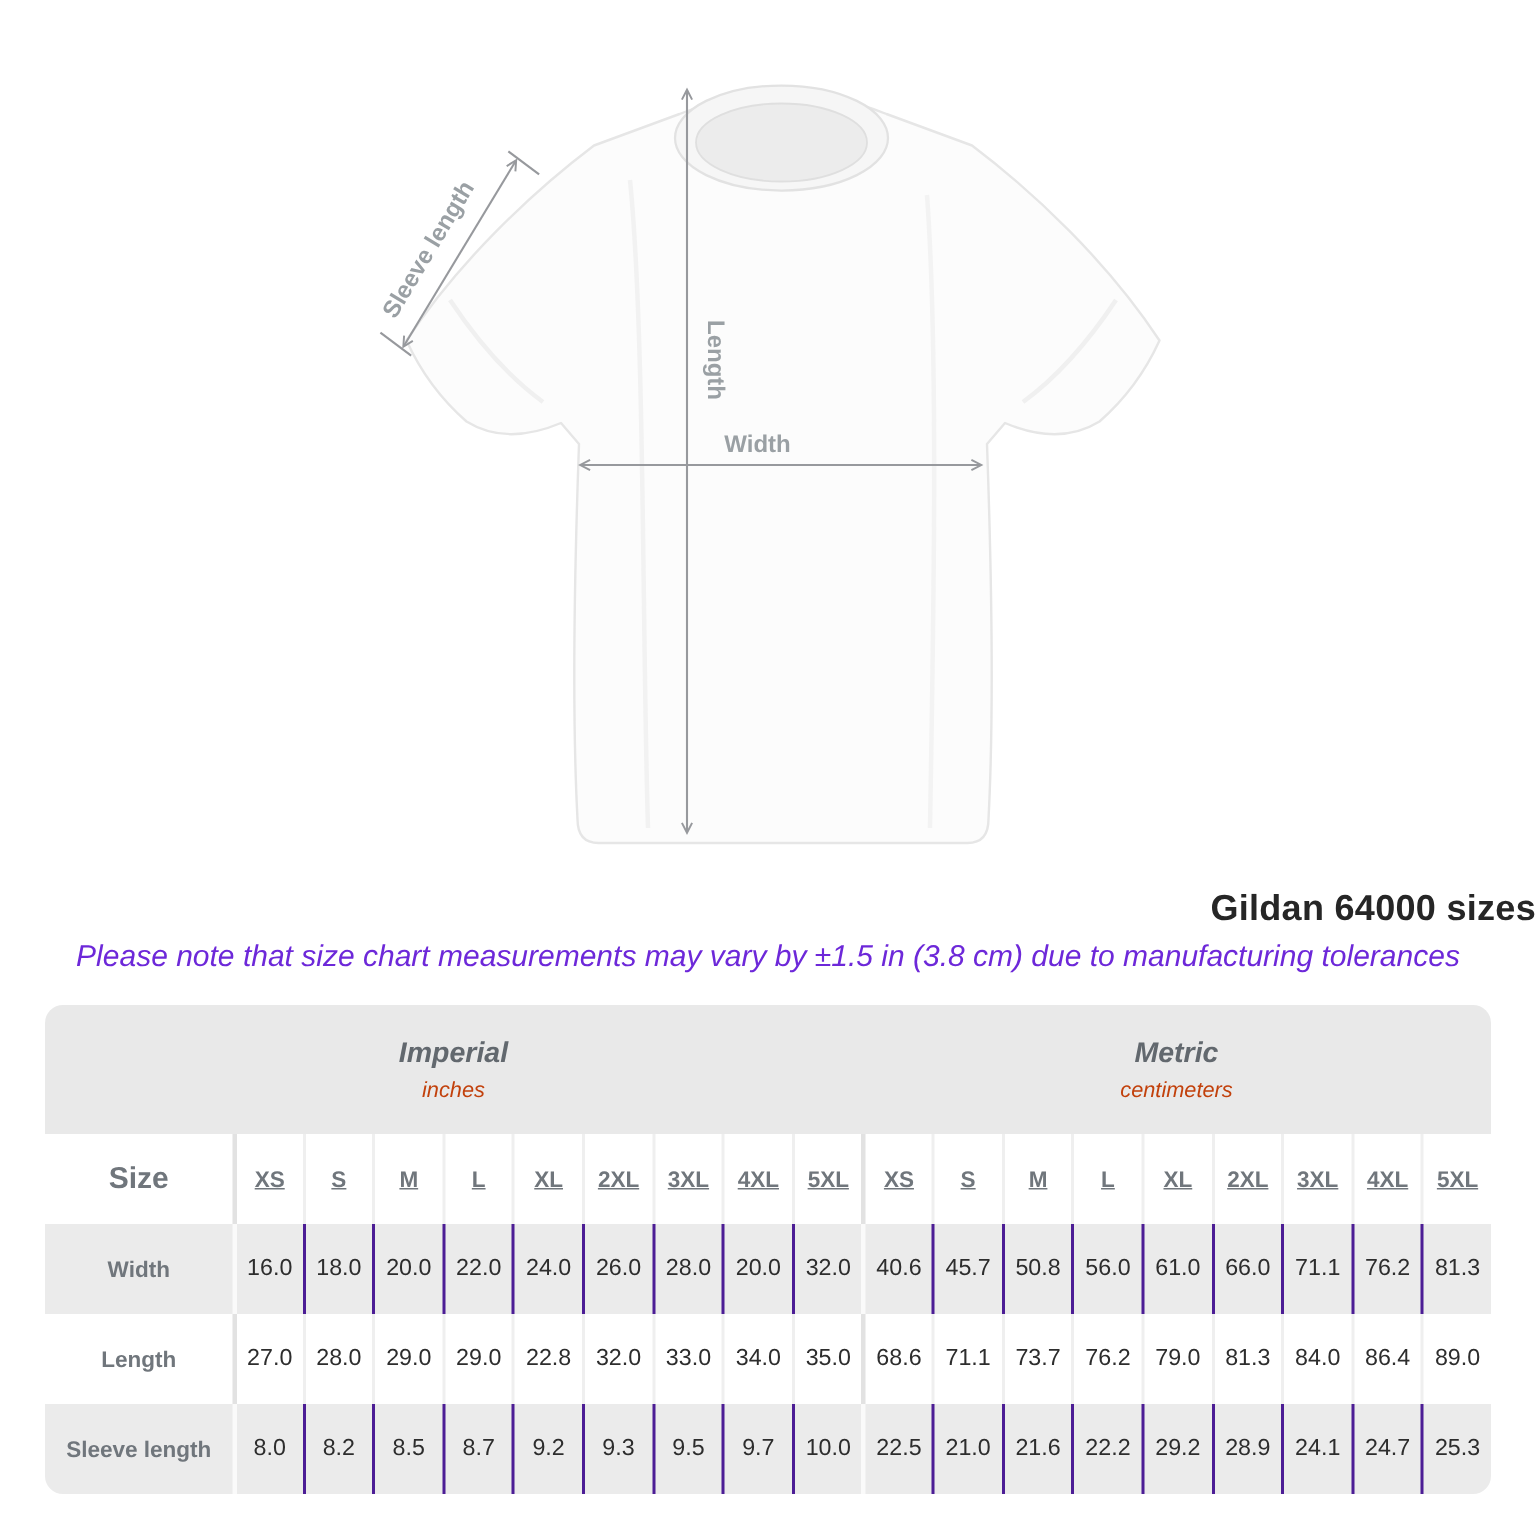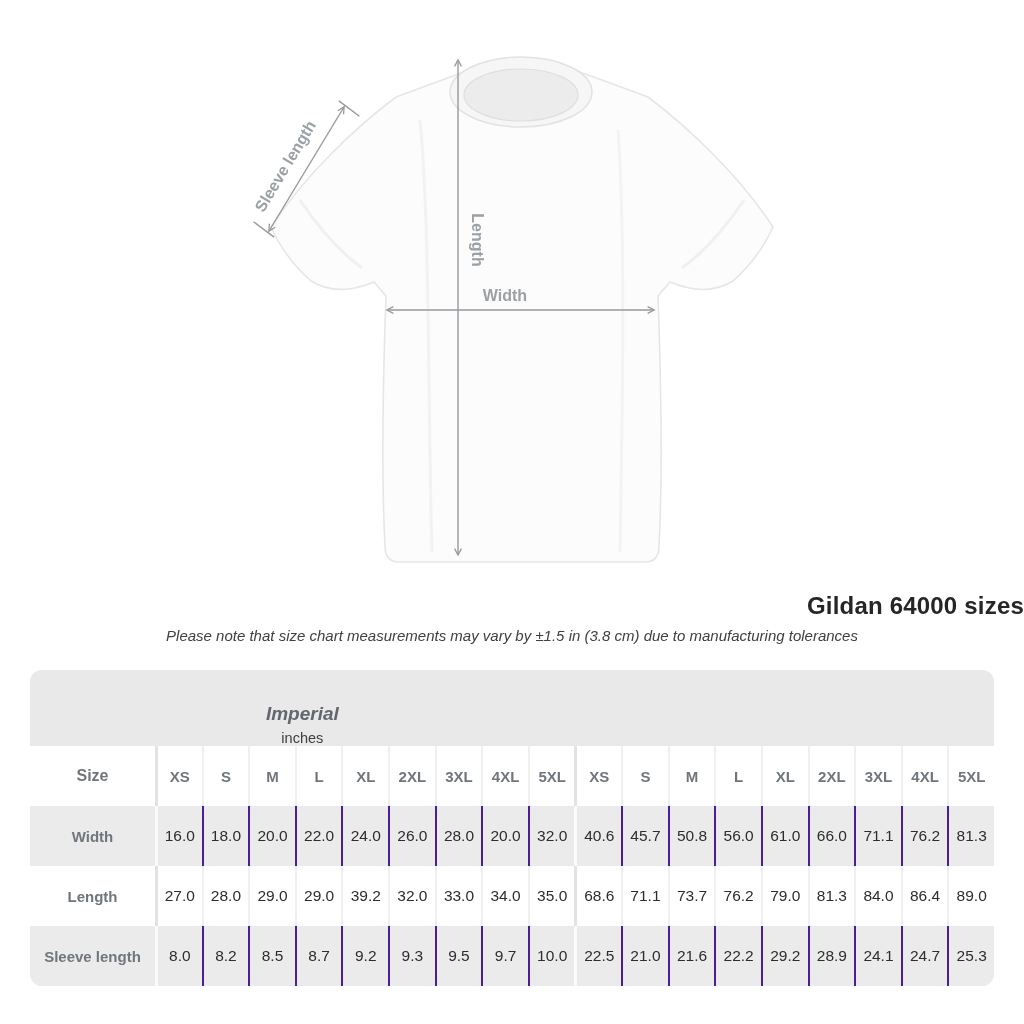--- a/index.html
+++ b/index.html
@@ -1,37 +1,37 @@
 <!DOCTYPE html>
 <html><head>
 <meta charset="utf-8">
 <style>
   html,body{margin:0;padding:0;background:#fff;}
   .page{position:relative;width:1024px;height:1024px;background:#fff;overflow:hidden;
         font-family:"Liberation Sans","DejaVu Sans",sans-serif;}
   .diagram{width:1024px;height:582px;display:block;}
   .page-title{margin:10px 0 0 0;text-align:right;font-size:24px;font-weight:bold;
               color:#262626;letter-spacing:.2px;}
-  .note{margin:7px 0 0 0;text-align:center;font-style:italic;font-size:15px;color:#404040;}
+  .note{margin:7px 0 0 0;text-align:center;font-style:italic;font-size:20px;color:#6d28d9;}
 
   .table-wrap{position:absolute;left:30px;right:30px;top:670px;}
-  .band{display:flex;background:#e9e9e9;border-radius:12px 12px 0 0;height:76px;align-items:flex-end;}
+  .band{display:flex;background:#e9e9e9;border-radius:12px 12px 0 0;height:86px;}
   .band-cell{flex:0 0 56.5%;display:flex;flex-direction:column;align-items:center;justify-content:center;gap:5px;}
   .band-cell.metric{flex:1 1 auto;}
   .band-title{font-style:italic;font-weight:bold;font-size:19px;color:#62686e;}
-  .band-sub{font-size:14.5px;color:#404040;}
+  .band-sub{font-style:italic;font-size:14.5px;color:#c2410c;}
 
   .trow{display:grid;grid-template-columns:125px repeat(18,1fr);height:60px;}
   .trow.r-gray{background:#ebebeb;}
   .trow.last{border-radius:0 0 12px 12px;}
   .cell{display:flex;align-items:center;justify-content:center;overflow:hidden;}
   .cell.lbl{font-weight:bold;color:#70767c;font-size:15px;}
-  .thead .cell{font-weight:bold;color:#70767c;font-size:16px;}
+  .thead .cell{font-weight:bold;color:#70767c;font-size:20px;}
   .cell.num{color:#2d2d2d;font-size:15.5px;font-weight:normal;}
-  .thead .cell.num{color:#70767c;font-weight:bold;font-size:15px;}
+  .thead .cell.num{color:#70767c;font-weight:bold;font-size:15px;text-decoration:underline;}
 
   .thead .cell.num,.r-white .cell.num{border-left:2px solid #efefef;}
   .thead .cell.num.grp,.r-white .cell.num.grp{border-left:3px solid #e2e2e2;}
   .r-gray .cell.num{border-left:2px solid #4c1d95;}
   .r-gray .cell.num.grp{border-left:3px solid #fafafa;}
 
   .ann-text{fill:#9aa0a4;font-family:"Liberation Sans","DejaVu Sans",sans-serif;
             font-size:16px;font-weight:bold;}
 </style>
 </head>
@@ -91,20 +91,24 @@
   <h1 class="page-title">Gildan 64000 sizes</h1>
   <p class="note">Please note that size chart measurements may vary by ±1.5 in (3.8 cm) due to manufacturing tolerances</p>
 
   <div class="table-wrap">
 
     <div class="band">
       <div class="band-cell">
         <div class="band-title">Imperial</div>
         <div class="band-sub">inches</div>
       </div>
+      <div class="band-cell metric">
+        <div class="band-title">Metric</div>
+        <div class="band-sub">centimeters</div>
+      </div>
     </div>
 
     <div class="trow thead">
       <div class="cell lbl">Size</div>
     <div class="cell num grp">XS</div>
         <div class="cell num">S</div>
         <div class="cell num">M</div>
         <div class="cell num">L</div>
         <div class="cell num">XL</div>
         <div class="cell num">2XL</div>
@@ -143,21 +147,21 @@
         <div class="cell num">76.2</div>
         <div class="cell num">81.3</div>
       </div>
 
     <div class="trow r-white data">
       <div class="cell lbl">Length</div>
     <div class="cell num grp">27.0</div>
         <div class="cell num">28.0</div>
         <div class="cell num">29.0</div>
         <div class="cell num">29.0</div>
-        <div class="cell num">39.2</div>
+        <div class="cell num">22.8</div>
         <div class="cell num">32.0</div>
         <div class="cell num">33.0</div>
         <div class="cell num">34.0</div>
         <div class="cell num">35.0</div>
         <div class="cell num grp">68.6</div>
         <div class="cell num">71.1</div>
         <div class="cell num">73.7</div>
         <div class="cell num">76.2</div>
         <div class="cell num">79.0</div>
         <div class="cell num">81.3</div>

